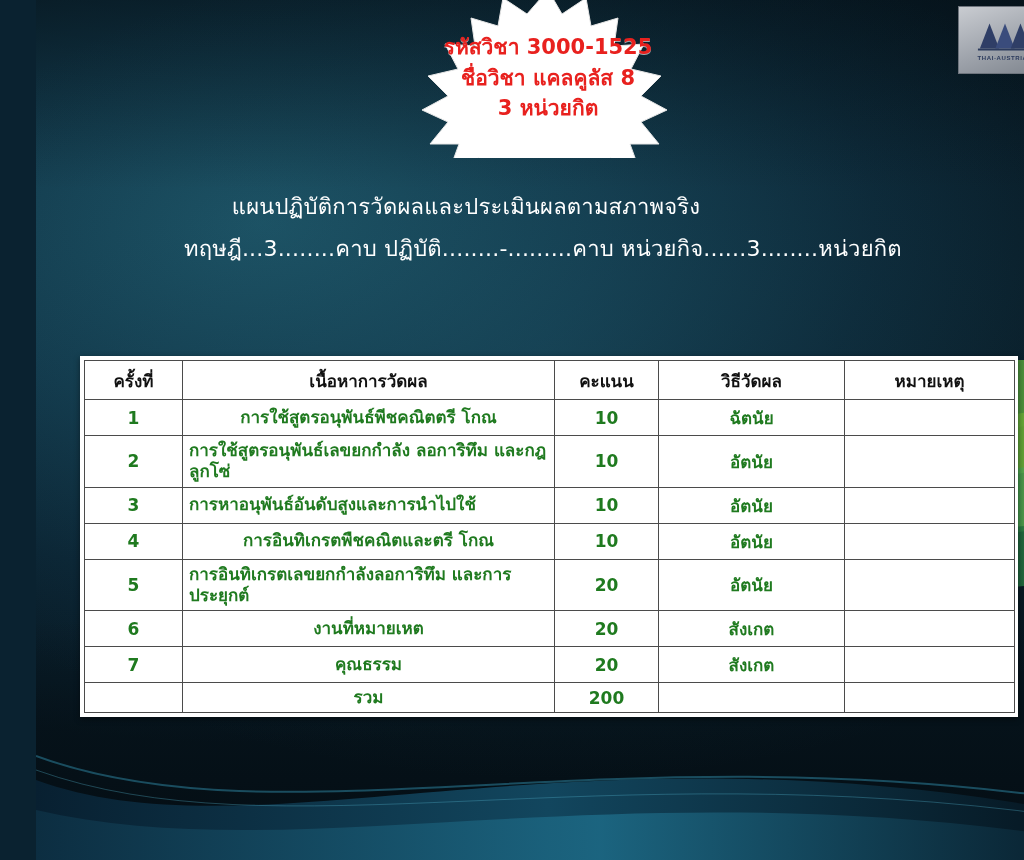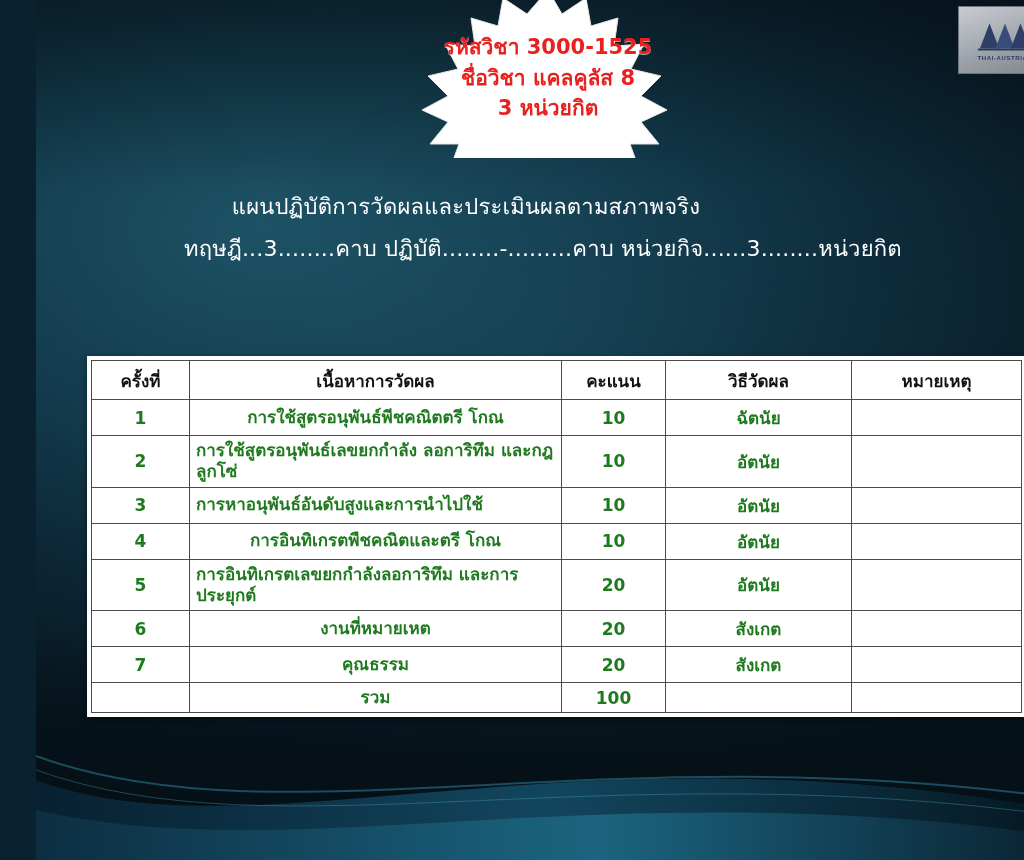--- a/index.html
+++ b/index.html
@@ -151,21 +151,21 @@
     white-space: pre;
   }
   .headings .h-line.indent {
     text-align: left;
     padding-left: 148px;
   }
 
   
   .table-wrap {
     position: absolute;
-    left: 51px;
+    left: 44px;
     top: 356px;
     width: 938px;
     background: #ffffff;
     padding: 4px;
     box-sizing: border-box;
     box-shadow: 0 2px 6px rgba(0,0,0,.45);
   }
   table.grade {
     border-collapse: collapse;
     width: 100%;
@@ -338,21 +338,21 @@
         <tr>
           <td class="no">7</td>
           <td class="topic center">คุณธรรม</td>
           <td class="score">20</td>
           <td class="method">สังเกต</td>
           <td class="note"></td>
         </tr>
         <tr class="total">
           <td class="no"></td>
           <td class="topic">รวม</td>
-          <td class="score">100</td>
+          <td class="score">200</td>
           <td class="method"></td>
           <td class="note"></td>
         </tr>
       </tbody>
     </table>
   </div>
 
 </div>
 
 </body></html>

